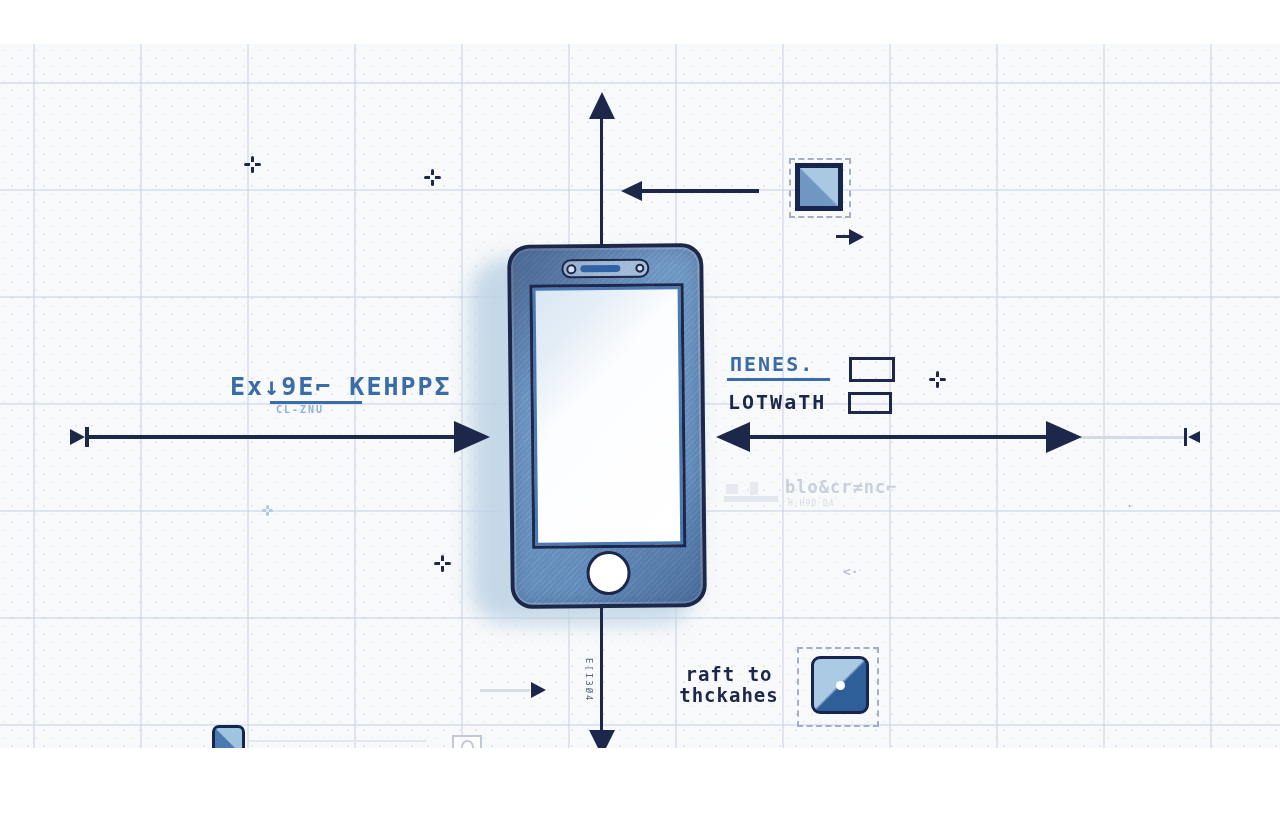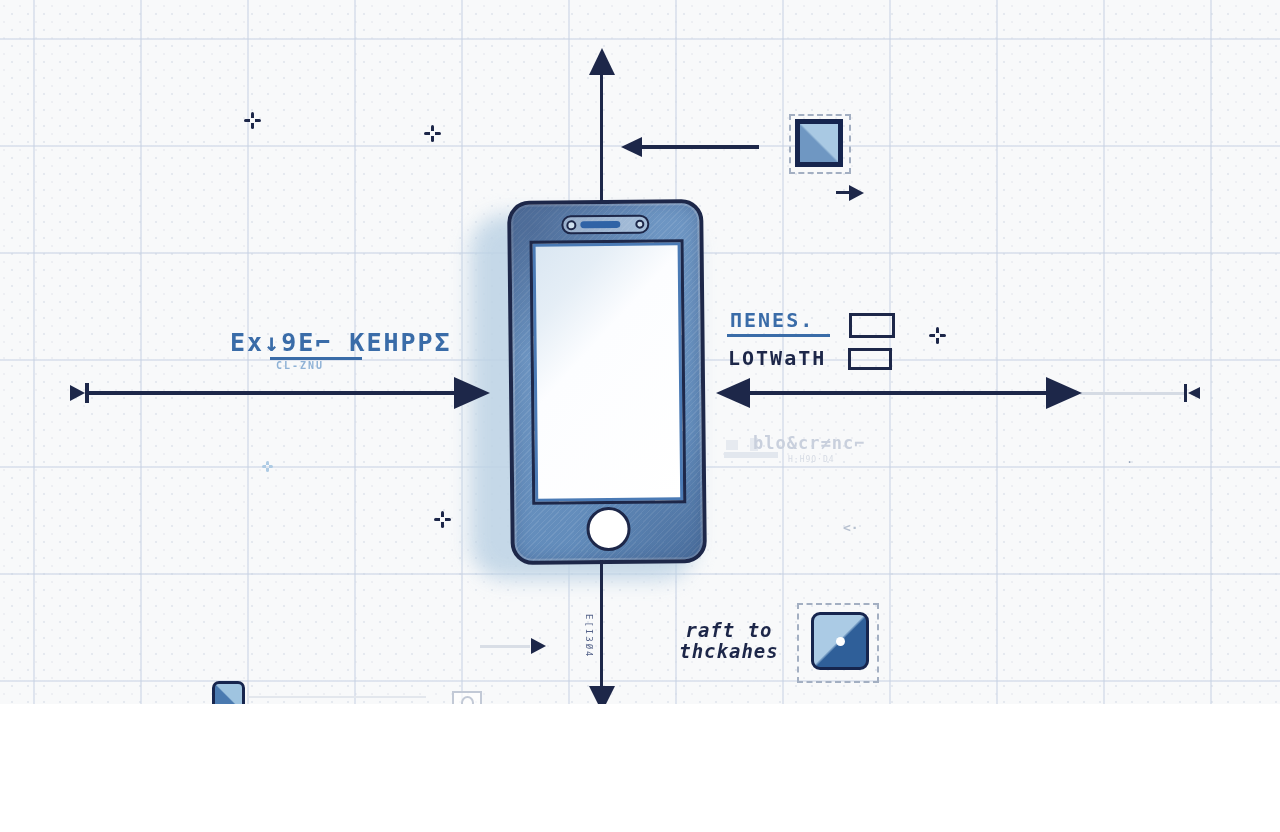--- a/index.html
+++ b/index.html
@@ -7,20 +7,21 @@
     position:relative; width:1280px; height:704px; overflow:hidden;
     background-color:var(--paper,#f8f9fa);
     background-image:
       linear-gradient(to right, rgba(197,208,226,0.5) 2px, transparent 2px),
       linear-gradient(to bottom, rgba(197,208,226,0.5) 2px, transparent 2px),
       radial-gradient(rgba(196,204,218,0.35) 1.1px, transparent 1.6px),
       radial-gradient(rgba(196,204,218,0.22) 1px, transparent 1.5px);
     background-size:107px 107px, 107px 107px, 16px 16px, 16px 16px;
     background-position:33px 0, 0 38px, 4px 6px, 12px 14px;
     font-family:"DejaVu Sans Mono", monospace;
+    margin-top:44px;
   }
   .abs { position:absolute; }
 
   
   .halo { left:470px; top:214px; width:226px; height:366px; background:var(--halo,#bdd3e5);
           border-radius:36px; filter:blur(10px); opacity:.85; }
   .phone { left:509px; top:200px; width:188px; height:356px; z-index:3;
            border:4px solid var(--ink,#1d2749); border-radius:22px; transform:rotate(-0.6deg);
            background:linear-gradient(148deg,#7199c6 0%, #6b93c0 45%, #5d88b8 100%);
            box-shadow:inset 0 0 16px rgba(22,37,78,0.28), inset 0 0 0 2px rgba(255,255,255,0.25); }
@@ -150,24 +151,24 @@
   <div class="abs ublue" style="left:270px;top:357px;width:92px;"></div>
   <div class="abs lbl-sub" style="left:276px;top:360px;">CL-ZNU</div>
 
   <div class="abs lbl-row" style="left:730px;top:308px;color:var(--blue,#3a6ca8);">ΠENES.</div>
   <div class="abs ublue" style="left:727px;top:334px;width:103px;"></div>
   <div class="abs rect" style="left:849px;top:313px;width:40px;height:19px;"></div>
   <div class="abs lbl-row" style="left:728px;top:346px;color:var(--ink,#1d2749);">LOTWaTH</div>
   <div class="abs rect" style="left:848px;top:348px;width:38px;height:16px;"></div>
 
   <div class="abs ghost-stamp" style="left:724px;top:438px;"></div>
-  <div class="abs ghost" style="left:753px;top:433px;text-align:right;">blo&amp;cr≠nc⌐</div>
+  <div class="abs ghost" style="left:785px;top:433px;text-align:right;">blo&amp;cr≠nc⌐</div>
   <div class="abs ghost-sub" style="left:788px;top:455px;">H·H9O·D4</div>
 
-  <div class="abs note" style="left:664px;top:620px;font-style:italic;">
+  <div class="abs note" style="left:664px;top:620px;">
     <div>raft to</div>
     <div>thckahes</div>
   </div>
 
   <div class="abs dashbox" style="left:789px;top:114px;width:58px;height:56px;"></div>
   <div class="abs sq-tr" style="left:795px;top:119px;"></div>
 
   <div class="abs dashbox" style="left:797px;top:603px;width:78px;height:76px;"></div>
   <div class="abs sq-br" style="left:811px;top:612px;">
     <span class="dot"></span>

